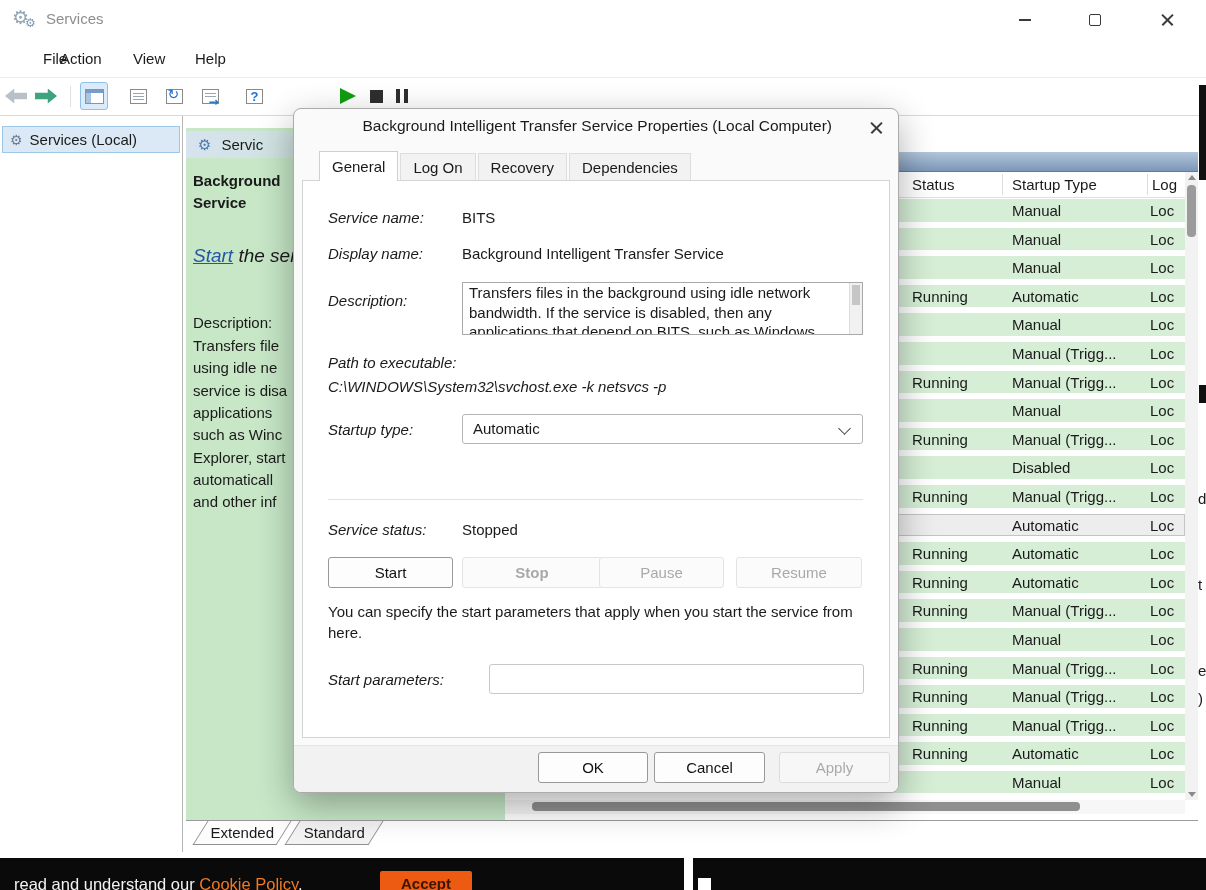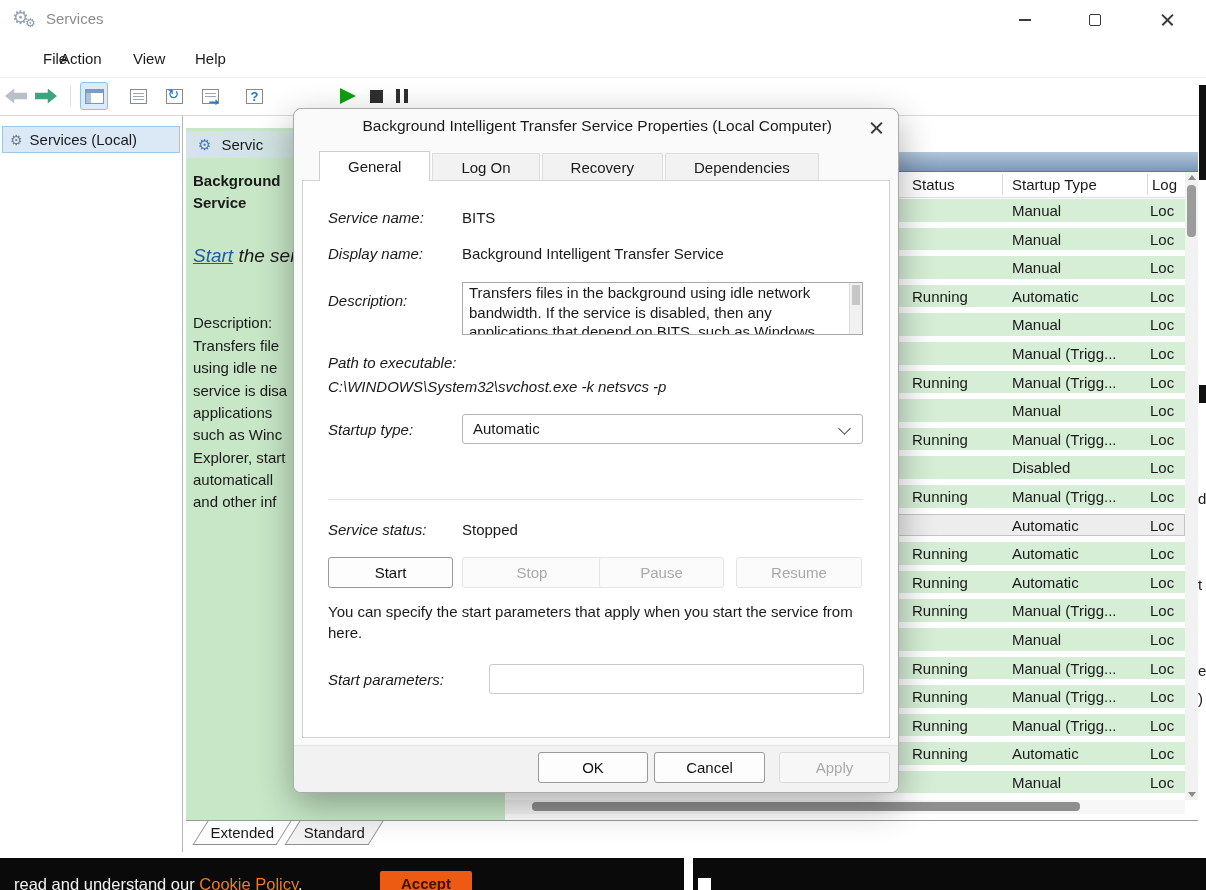--- a/index.html
+++ b/index.html
@@ -109,37 +109,37 @@
   .cb-msg .cb-link { color:#f07a22; cursor:pointer; }
   .cb-accept { position:absolute; left:380px; top:13px; width:92px; height:28px; background:#ed5a11; border-radius:2px; text-align:center; line-height:26px; font-size:15px; font-weight:bold; color:#3c1500; }
   .cb-div { position:absolute; left:684px; top:0; width:9px; height:32px; background:#fff; }
   .cb-sq { position:absolute; left:698px; top:20px; width:13px; height:12px; background:#fff; }
 
   
   .dlg { position:absolute; left:293px; top:108px; width:606px; height:685px; background:#fafafa; border:1px solid #ababab; border-radius:8px; box-shadow:0 12px 36px rgba(0,0,0,.32); overflow:hidden; z-index:40; }
   .dlg-title { position:absolute; left:18px; top:8px; width:520px; font-size:15.5px; white-space:nowrap;text-align:right; }
   .dlg-close { position:absolute; left:564px; top:4px; width:36px; height:30px; display:flex; align-items:center; justify-content:center; }
   .dlg-tabs { position:absolute; left:25px; top:44px; height:28px; display:flex; gap:2px; }
-  .dtab { padding:0 28px; line-height:27px; font-size:15px; background:#f2f2f2; border:1px solid #ddd; border-bottom:none; }
+  .dtab { padding:0 12px; line-height:27px; font-size:15px; background:#f2f2f2; border:1px solid #ddd; border-bottom:none; }
   .dtab.active { background:#fff; border-color:#cfcfcf; line-height:29px; margin-top:-2px; position:relative; z-index:5; }
   .dlg-page { position:absolute; left:8px; top:71px; width:588px; height:558px; background:#fff; border:1px solid #d4d4d4; }
   .fld-label { position:absolute; left:25px; font-size:15px;font-style:italic; }
   .fld-value { position:absolute; left:159px; font-size:15px; }
   .desc-box { position:absolute; left:159px; top:101px; width:401px; height:53px; border:1px solid #a8a8a8; background:#fff; overflow:hidden; }
   .desc-box .dline { display:block; margin-left:6px; font-size:15px; line-height:19.5px; white-space:nowrap; }
   .desc-sb { position:absolute; right:0; top:0; width:13px; height:100%; background:#f1f1f1; border-left:1px solid #ddd; }
   .desc-sb .t { position:absolute; left:2px; top:2px; width:8px; height:20px; background:#c6c6c6; }
   .combo { position:absolute; left:159px; top:233px; width:401px; height:30px; background:#fff; border:1px solid #b5b5b5; border-radius:3px; }
   .combo .cv { position:absolute; left:10px; top:5px; font-size:15px; }
   .chev { position:absolute; right:13px; top:9px; width:9px; height:9px; border-right:1.8px solid #444; border-bottom:1.8px solid #444; transform:rotate(45deg); }
   .hsep { position:absolute; left:25px; top:318px; width:535px; height:1px; background:#e2e2e2; }
   .svc-btn { position:absolute; top:376px; height:31px; font-size:15px; text-align:center; line-height:29px; border-radius:3px; }
   .svc-btn.en { background:#fdfdfd; border:1px solid #999; color:#111; }
   .svc-btn.dis { background:#fbfbfb; border:1px solid #e4e4e4; color:#a9a9a9; }
-  .sb-start { left:25px; width:125px; } .sb-stop { left:159px; width:140px; }
+  .sb-start { left:25px; width:125px; } .sb-stop { left:159px; width:140px;font-weight:bold; }
   .sb-pause { left:296px; width:125px; } .sb-resume { left:433px; width:126px; }
   .hint { position:absolute; left:25px; top:420px; width:540px; font-size:15px; line-height:21px; }
   .sp-input { position:absolute; left:186px; top:483px; width:375px; height:30px; border:1px solid #c9c9c9; border-radius:3px; background:#fff; font-size:15px; padding:0 8px; font-family:"Liberation Sans",sans-serif; }
   .dlg-bottom { position:absolute; left:0; top:636px; width:606px; height:49px; background:#f2f2f2; border-top:1px solid #e5e5e5; }
   .dlg-btn { position:absolute; top:6px; height:31px; font-size:15px; text-align:center; line-height:29px; border-radius:3px; }
   .dlg-btn.en { background:#fdfdfd; border:1px solid #999; color:#111; }
   .dlg-btn.dis { background:#f7f7f7; border:1px solid #dcdcdc; color:#aaa; }
   .db-ok { left:244px; width:110px; } .db-cancel { left:360px; width:111px; } .db-apply { left:485px; width:111px; }
 </style>
 </head>

